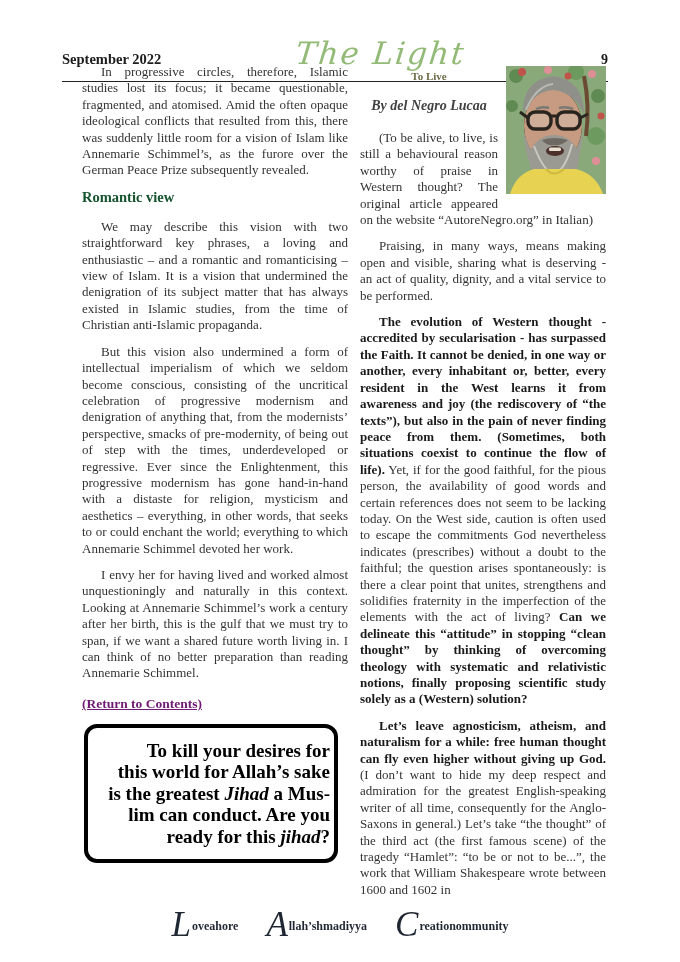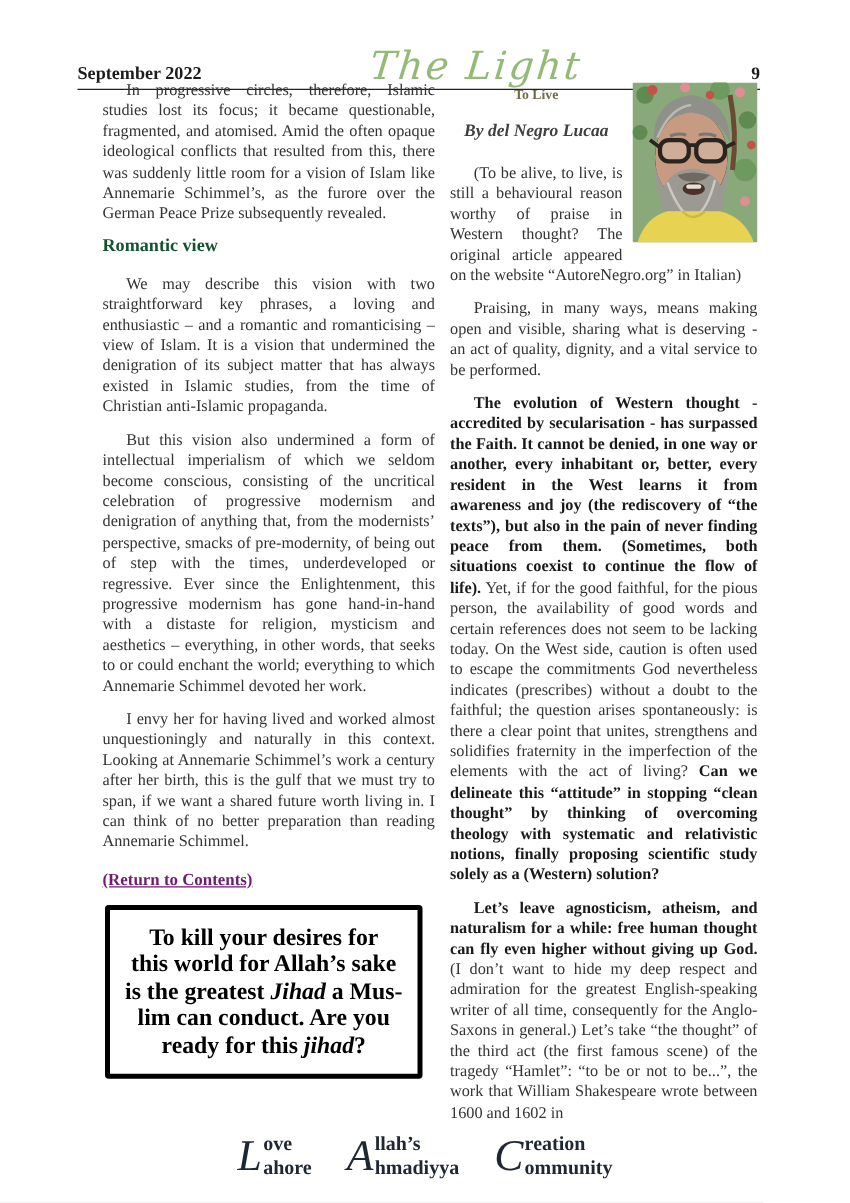--- a/index.html
+++ b/index.html
@@ -4,43 +4,43 @@
 <style>
   html,body{margin:0;padding:0;background:#e9e9e9;}
   .page{
     position:relative;width:680px;height:962px;margin:0 auto;background:#ffffff;
     font-family:"Liberation Serif","DejaVu Serif",serif;color:#333;overflow:hidden;
   }
   
   .header{
     position:absolute;top:24px;left:62px;width:546px;height:44px;
     display:flex;align-items:flex-end;justify-content:space-between;
-    border-bottom:1.5px solid #222;padding-bottom:3px;
+    border-bottom:1.5px solid #222;padding-bottom:13px;
   }
   .header-date{font-size:14.5px;font-weight:bold;color:#1c1c1c;}
   .masthead{
     font-family:"DejaVu Serif",serif;font-style:italic;font-size:31px;line-height:30px;
     color:#93bb77;letter-spacing:2px;transform:skewX(-6deg);
   }
   .page-number{font-size:14px;font-weight:bold;color:#1c1c1c;}
   
   .columns{position:absolute;top:64px;left:82px;width:524px;display:flex;gap:12px;}
   .col-left{width:266px;}
   .col-right{width:246px;}
   p.body{font-size:13px;line-height:16.4px;text-align:justify;margin:0 0 10px 0;text-indent:19px;}
   p.body .b{font-weight:bold;color:#1a1a1a;}
   .section-heading{font-size:14.5px;font-weight:bold;color:#14532d;margin:10px 0 13px 0;}
   .return-link{
     display:inline-block;margin:4px 0 10px 0;font-size:13.5px;font-weight:bold;
     color:#701a75;text-decoration:underline;cursor:pointer;
   }
   
   .quote-box{
-    width:238px;margin:2px 0 0 2px;border:4px solid #000;border-radius:3px;
-    padding:12px 4px 12px 4px;text-align:center;font-size:19px;line-height:21.5px;
+    width:238px;margin:2px 0 0 2px;border:4px solid #000;border-radius:13px;
+    padding:12px 4px 12px 4px;text-align:right;font-size:19px;line-height:21.5px;
     font-weight:bold;color:#000;background:#fff;
   }
   .quote-box i{}
   
   .photo{
     float:right;width:100px;height:128px;margin:2px 0 8px 8px;
   }
   .photo svg{display:block;width:100%;height:100%;}
   .article-title{
     font-size:11px;font-weight:bold;color:#6e6c48;text-align:center;margin:6px 0 16px 0;
@@ -50,22 +50,22 @@
     text-align:center;margin:0 0 16px 0;
   }
   
   .footer{
     position:absolute;top:908px;left:0;width:680px;
     display:flex;justify-content:center;gap:28px;color:#1f2733;
   }
   .logo-group{display:flex;align-items:flex-start;}
   .logo-big{font-size:35px;line-height:33px;font-style:italic;font-weight:normal;}
   .logo-stack{
-    display:flex;flex-direction:column;justify-content:space-between;height:31px;
-    font-size:16px;font-weight:bold;line-height:12px;margin-left:1px;padding-top:2px;
+    display:flex;flex-direction:row;justify-content:space-between;height:31px;
+    font-size:12px;font-weight:bold;line-height:12px;margin-left:1px;padding-top:2px;align-items:center;
   }
 </style>
 </head>
 <body>
 
 <div class="page">
 
   <div class="header">
     <span class="header-date">September 2022</span>
     <span class="masthead">The Light</span>

